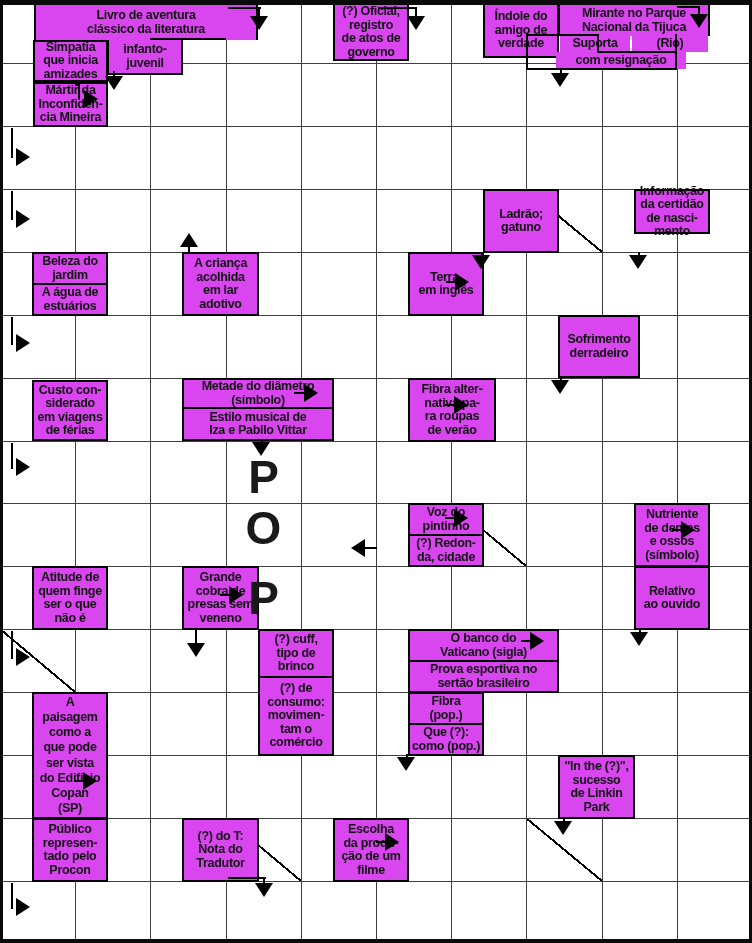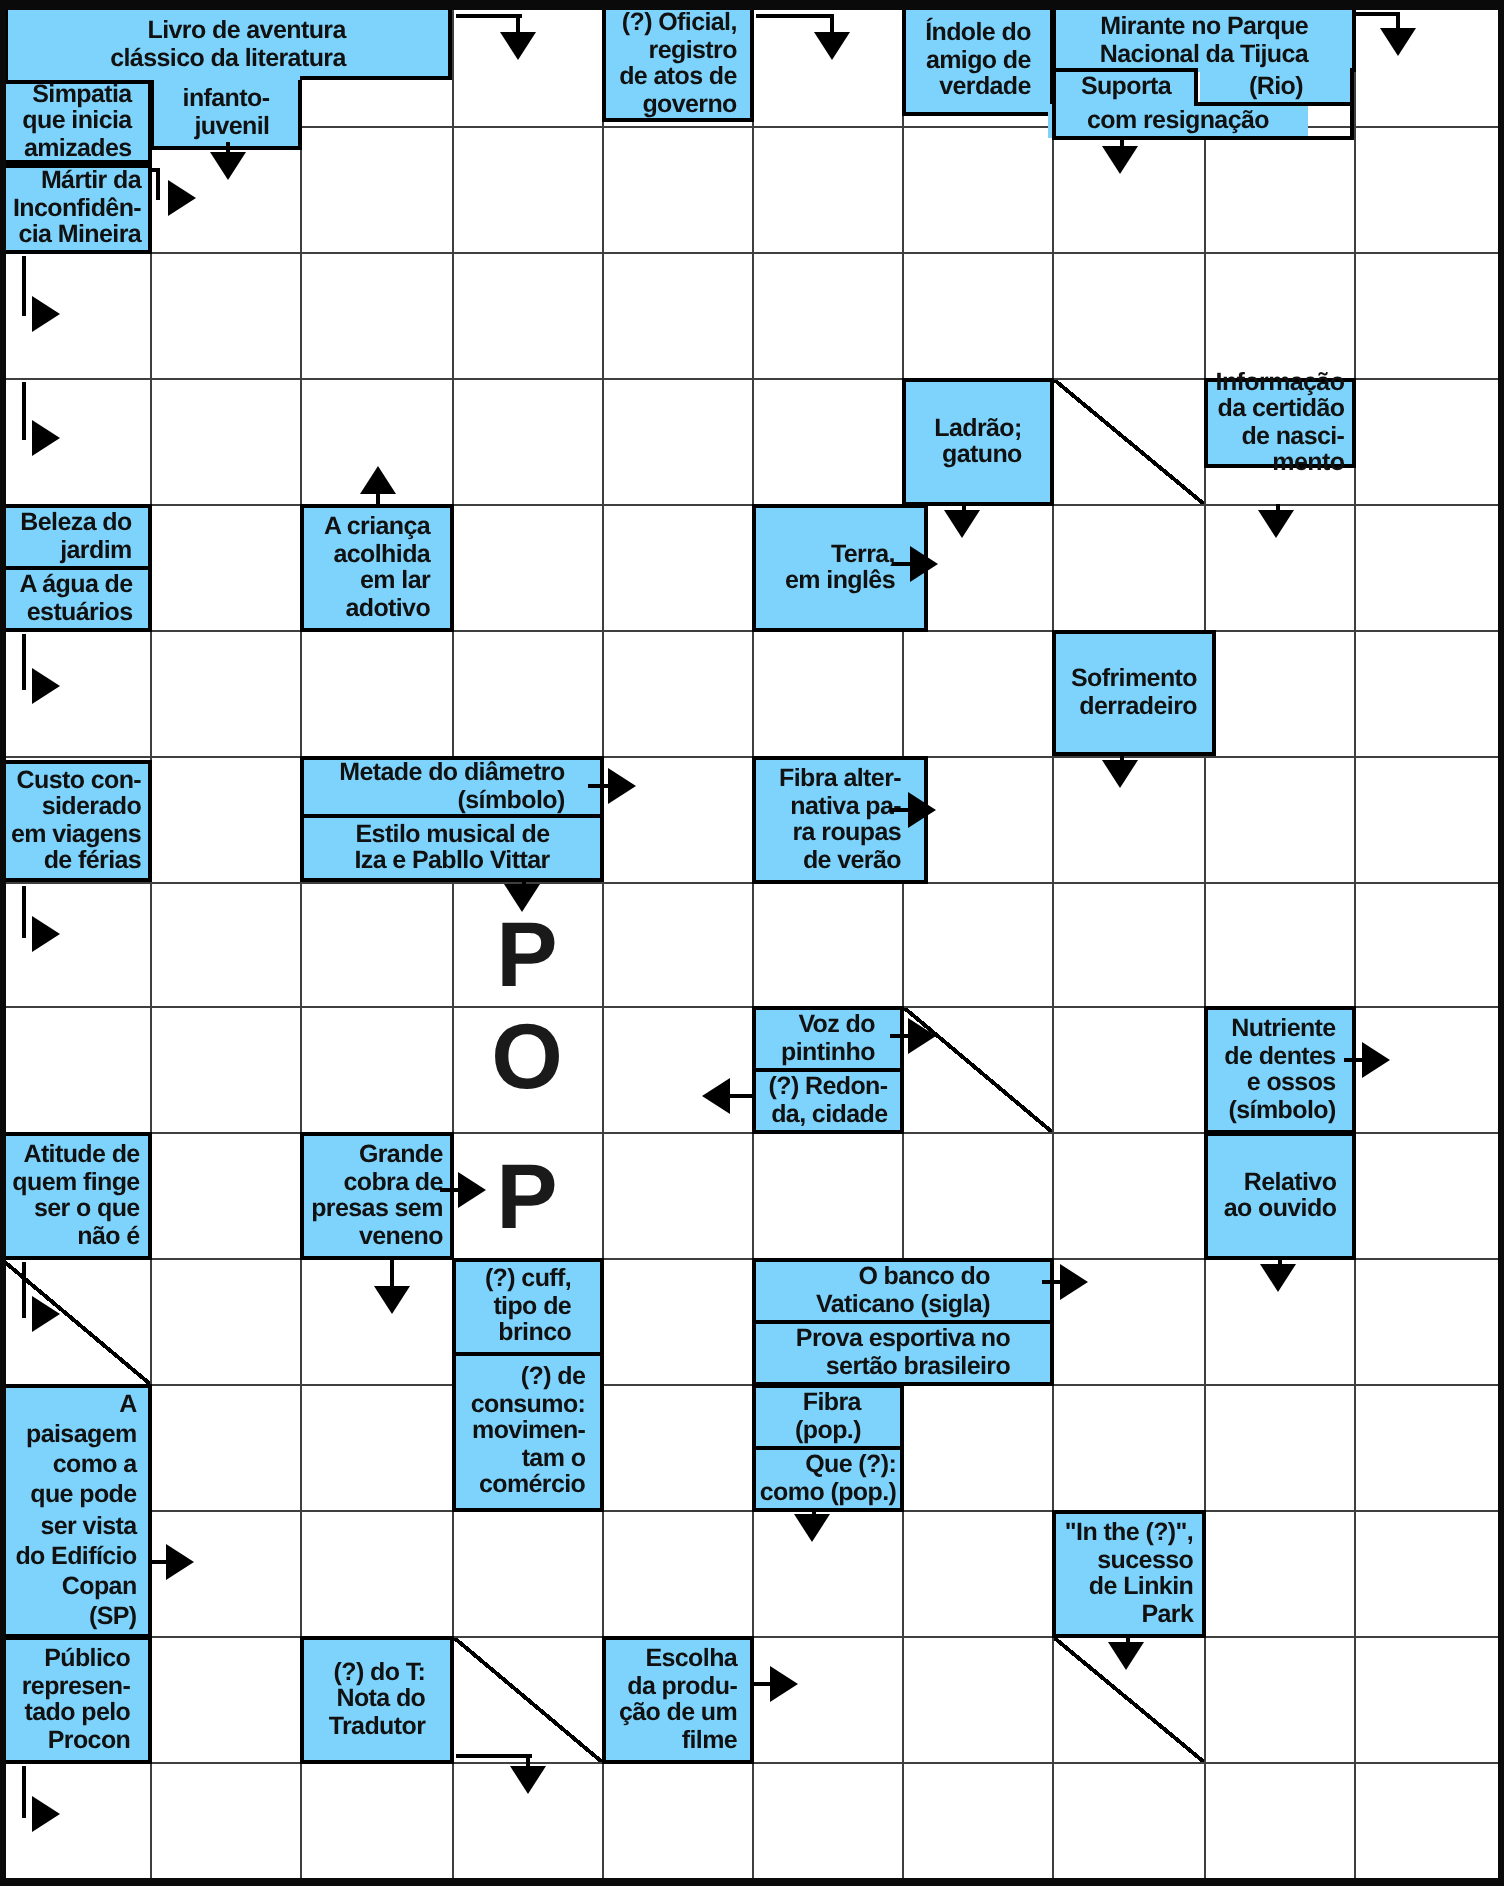--- a/index.html
+++ b/index.html
@@ -1,24 +1,24 @@
 <!DOCTYPE html>
 <html><head>
 <meta charset="utf-8">
 <style>
   html,body{margin:0;padding:0;background:#fff;}
   body{width:752px;height:943px;position:relative;font-family:"Liberation Sans",sans-serif;}
   #board{position:absolute;left:0;top:0;width:752px;height:943px;background:#fff;overflow:hidden;}
   .gline{position:absolute;background:#3f3f3f;z-index:1;}
   .frame{position:absolute;background:#0a0a0a;z-index:6;}
   .clue{
-    position:absolute;box-sizing:border-box;border:2px solid #000;background:#7dd3fc;
-    display:flex;align-items:center;justify-content:center;text-align:right;
+    position:absolute;box-sizing:border-box;border:2px solid #000;background:#d946ef;
+    display:flex;align-items:center;justify-content:center;text-align:center;
     font-size:12.5px;line-height:13.5px;font-weight:700;color:#111;
-    letter-spacing:-0.3px;white-space:pre-line;z-index:2;padding:0 1px;
+    letter-spacing:-0.3px;white-space:pre-line;z-index:2;padding:0 1px;margin-left:32px;
   }
   .noborder{border:none;z-index:2;}
   .nobottom{border-bottom:none;}
   .notop{border-top:none;}
   .seg{position:absolute;background:#000;z-index:3;}
   .ln{position:absolute;background:#000;z-index:4;}
   .ar{position:absolute;width:0;height:0;z-index:4;}
   .ar.down{border-left:9px solid transparent;border-right:9px solid transparent;border-top:14px solid #000;}
   .ar.up{border-left:9px solid transparent;border-right:9px solid transparent;border-bottom:14px solid #000;}
   .ar.right{border-top:9px solid transparent;border-bottom:9px solid transparent;border-left:14px solid #000;}
@@ -75,21 +75,21 @@
   <div class="seg" style="left:526px;top:68px;width:151px;height:2px"></div>
   <div class="seg" style="left:526px;top:33px;width:2px;height:37px"></div>
   <div class="seg" style="left:675px;top:34px;width:2px;height:36px"></div>
 
   <div class="clue" style="left:451px;top:189px;width:76px;height:64px">Ladrão;
 gatuno</div>
   <div class="clue" style="left:602px;top:189px;width:76px;height:45px">Informação
 da certidão
 de nasci-
 mento</div>
-  <div class="clue" style="left:376px;top:252px;width:88px;height:64px">Terra,
+  <div class="clue" style="left:376px;top:252px;width:76px;height:64px">Terra,
 em inglês</div>
   <div class="clue" style="left:0;top:252px;width:76px;height:33px">Beleza do
 jardim</div>
   <div class="clue" style="left:0;top:283px;width:76px;height:33px">A água de
 estuários</div>
   <div class="clue" style="left:150px;top:252px;width:77px;height:64px">A criança
 acolhida
 em lar
 adotivo</div>
   <div class="clue" style="left:526px;top:315px;width:82px;height:63px">Sofrimento

